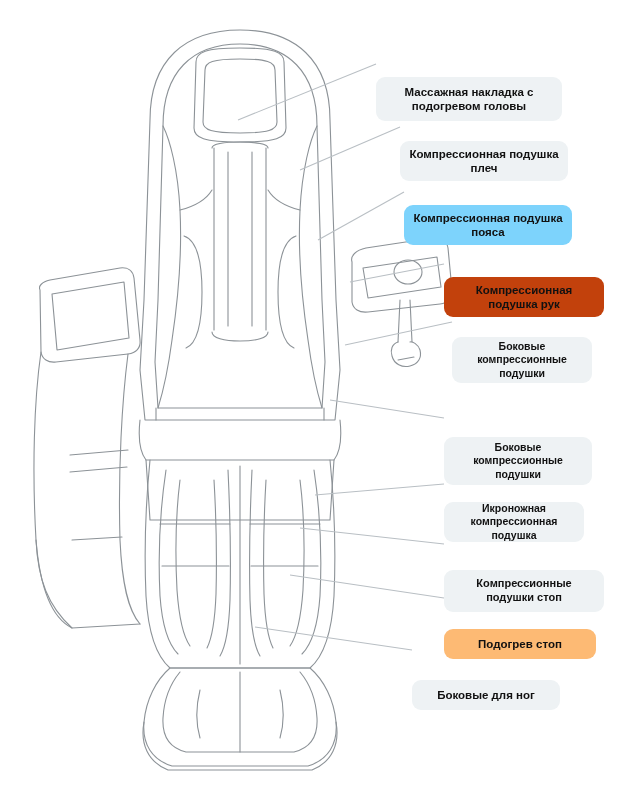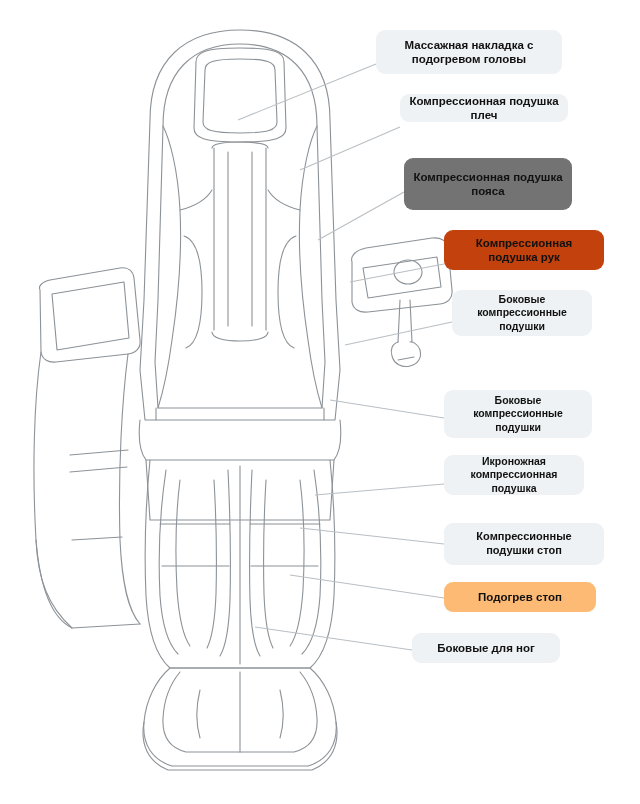--- a/index.html
+++ b/index.html
@@ -32,20 +32,21 @@
     background: #eef2f4;
     border-radius: 9px;
     color: #111111;
     font-weight: bold;
     text-align: center;
     display: flex;
     align-items: center;
     justify-content: center;
     line-height: 1.25;
     padding: 0 8px;
+    margin-top: 47px;
   }
 </style>
 </head>
 <body>
 
 <div id="diagram-root">
 
   <svg class="layer" viewBox="0 0 640 804" xmlns="http://www.w3.org/2000/svg">
     <g fill="none" stroke="#8c9297" stroke-width="1.1" stroke-linejoin="round" stroke-linecap="round">
 
@@ -149,24 +150,24 @@
         <line x1="444" y1="484" x2="315" y2="495"></line>
         <line x1="444" y1="544" x2="300" y2="528"></line>
         <line x1="444" y1="598" x2="290" y2="575"></line>
         <line x1="412" y1="650" x2="255" y2="627"></line>
       </g>
   </svg>
 
   <div class="callout" style="left: 376px; top: 30px; width: 186px; height: 44px; font-size: 11.5px; background: rgb(238, 242, 244); color: rgb(17, 17, 17);">
     <span>Массажная накладка с подогревом головы</span>
   </div>
-  <div class="callout" style="left: 400px; top: 94px; width: 168px; height: 28px; font-size: 11.5px; background: rgb(238, 242, 244); color: rgb(17, 17, 17);">
+  <div class="callout" style="left: 400px; top: 94px; width: 168px; height: 40px; font-size: 11.5px; background: rgb(238, 242, 244); color: rgb(17, 17, 17);">
     <span>Компрессионная подушка плеч</span>
   </div>
-  <div class="callout" style="left: 404px; top: 158px; width: 168px; height: 52px; font-size: 11.5px; background: #737373; color: rgb(17, 17, 17);">
+  <div class="callout" style="left: 404px; top: 158px; width: 168px; height: 40px; font-size: 11.5px; background: #7dd3fc; color: rgb(17, 17, 17);">
     <span>Компрессионная подушка пояса</span>
   </div>
   <div class="callout" style="left: 444px; top: 230px; width: 160px; height: 40px; font-size: 11.5px; background: #c2410c; color: rgb(17, 17, 17);">
     <span>Компрессионная подушка рук</span>
   </div>
   <div class="callout" style="left: 452px; top: 290px; width: 140px; height: 46px; font-size: 10.5px; background: rgb(238, 242, 244); color: rgb(17, 17, 17);">
     <span>Боковые компрессионные подушки</span>
   </div>
   <div class="callout" style="left: 444px; top: 390px; width: 148px; height: 48px; font-size: 10.5px; background: rgb(238, 242, 244); color: rgb(17, 17, 17);">
     <span>Боковые компрессионные подушки</span>

